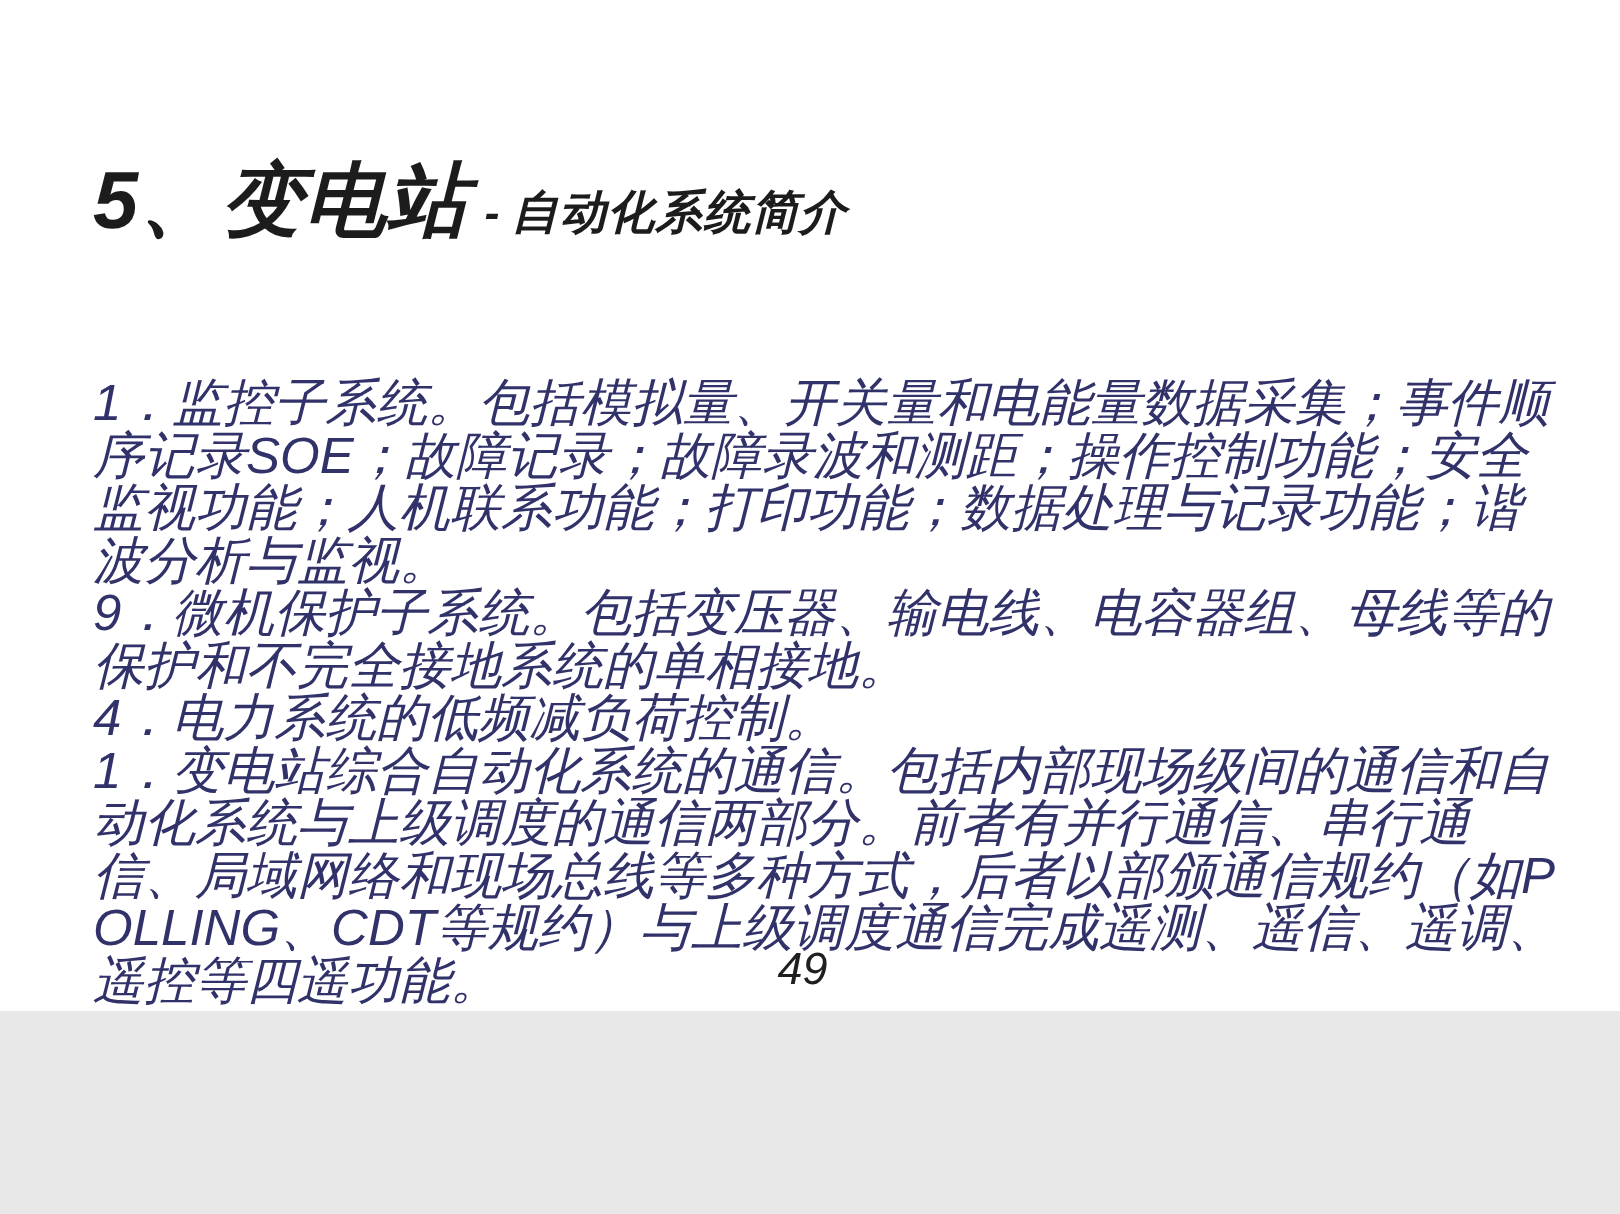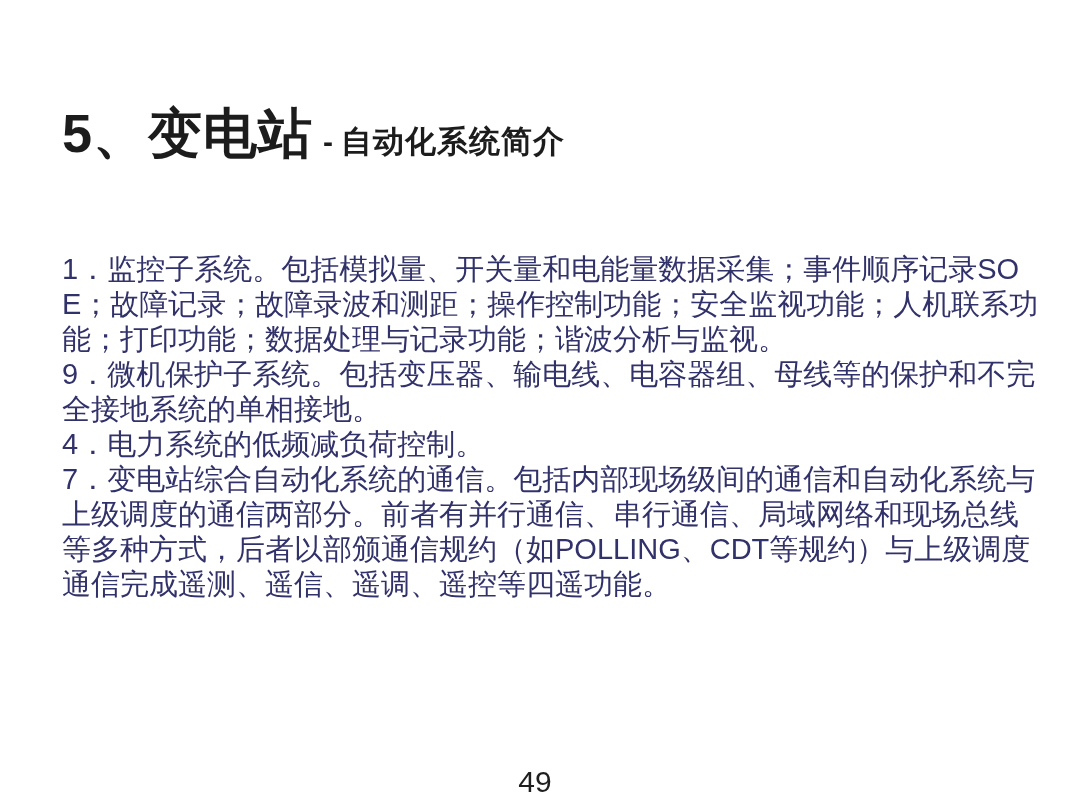--- a/index.html
+++ b/index.html
@@ -2,24 +2,25 @@
 <html><head>
 <meta charset="utf-8">
 <style>
   * { margin: 0; padding: 0; box-sizing: border-box; }
   html, body { background: #e8e8e8; }
   body { font-family: "Liberation Sans", "DejaVu Sans", sans-serif; }
 
   .slide {
     position: relative;
     width: 1080px;
-    height: 809px;
+    height: 674px;
     margin: 0 auto;
     background: #ffffff;
     overflow: hidden;
+    font-style: italic;
   }
 
   .title-row {
     position: absolute;
     left: 62px;
     top: 98px;
     white-space: nowrap;
   }
   .title-main {
     font-size: 54px;
@@ -49,21 +50,21 @@
     color: #2d2d7c;
     letter-spacing: 1px;
     white-space: nowrap;
   }
 
   .body-text {
     position: absolute;
     left: 62px;
     top: 252px;
     width: 985px;
-    font-size: 29px;
+    font-size: 34px;
     font-weight: 500;
     line-height: 35px;
     color: #32326b;
     text-align: left;
   }
   .body-text p {
     margin: 0;
     word-break: break-all;
   }
 
@@ -85,18 +86,18 @@
 
   <div class="title-row">
     <span class="title-main">5、变电站</span><span class="title-sep">-</span><span class="title-sub">自动化系统简介</span>
   </div>
 
 
   <div class="body-text">
     <p>1．监控子系统。包括模拟量、开关量和电能量数据采集；事件顺序记录SOE；故障记录；故障录波和测距；操作控制功能；安全监视功能；人机联系功能；打印功能；数据处理与记录功能；谐波分析与监视。</p>
     <p>9．微机保护子系统。包括变压器、输电线、电容器组、母线等的保护和不完全接地系统的单相接地。</p>
     <p>4．电力系统的低频减负荷控制。</p>
-    <p>7．变电站综合自动化系统的通信。包括内部现场级间的通信和自动化系统与上级调度的通信两部分。前者有并行通信、串行通信、局域网络和现场总线等多种方式，后者以部颁通信规约（如POLLING、CDT等规约）与上级调度通信完成遥测、遥信、遥调、遥控等四遥功能。</p>
+    <p>1．变电站综合自动化系统的通信。包括内部现场级间的通信和自动化系统与上级调度的通信两部分。前者有并行通信、串行通信、局域网络和现场总线等多种方式，后者以部颁通信规约（如POLLING、CDT等规约）与上级调度通信完成遥测、遥信、遥调、遥控等四遥功能。</p>
   </div>
 
   <div class="page-number">49</div>
 
 </div>
 
 </body></html>

